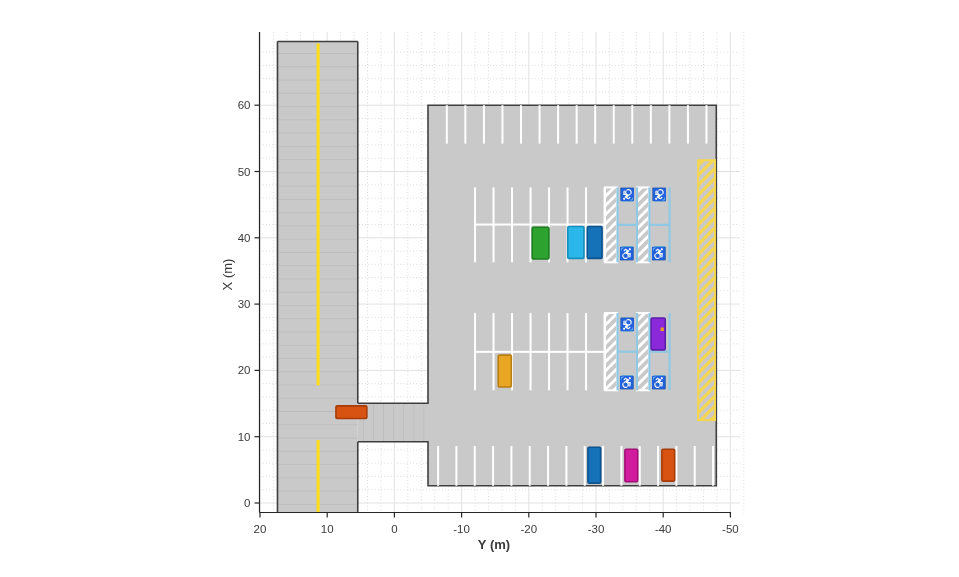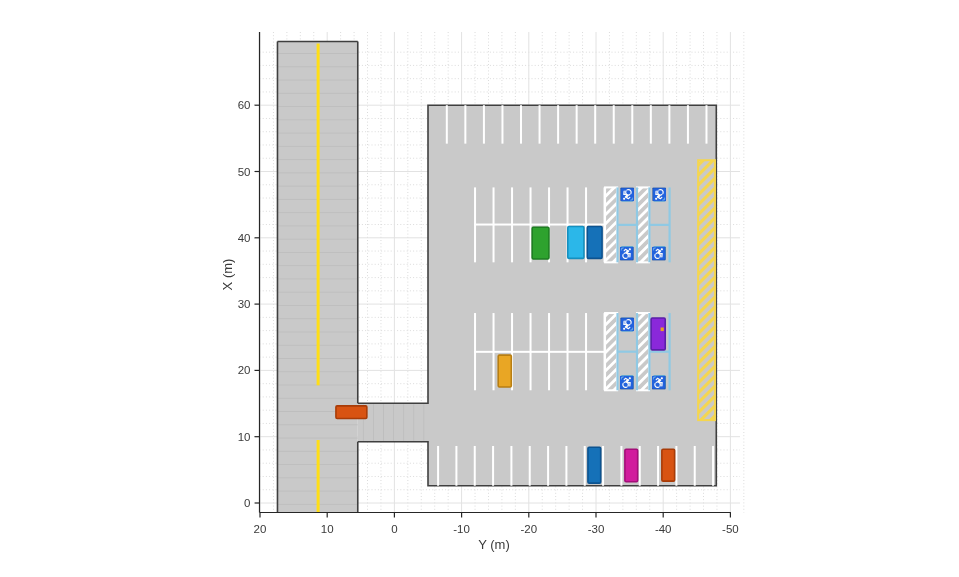--- a/index.html
+++ b/index.html
@@ -10,21 +10,21 @@
     font-family:"Liberation Sans", sans-serif;
     overflow:hidden;
   }
   .figure svg{position:absolute;left:0;top:0;}
   .axis-label{
     position:absolute;
     color:#3a3a3a;
     font-size:13px;
     text-align:center;
   }
-  .xlabel{left:394px;top:537px;width:200px;}
+  .xlabel{left:394px;top:537px;width:200px;font-weight:bold;}
   .ylabel{
     left:187px;top:267px;width:80px;
     transform:rotate(-90deg);
     transform-origin:center center;
   }
 </style>
 </head>
 <body>
 
 <div class="figure">

